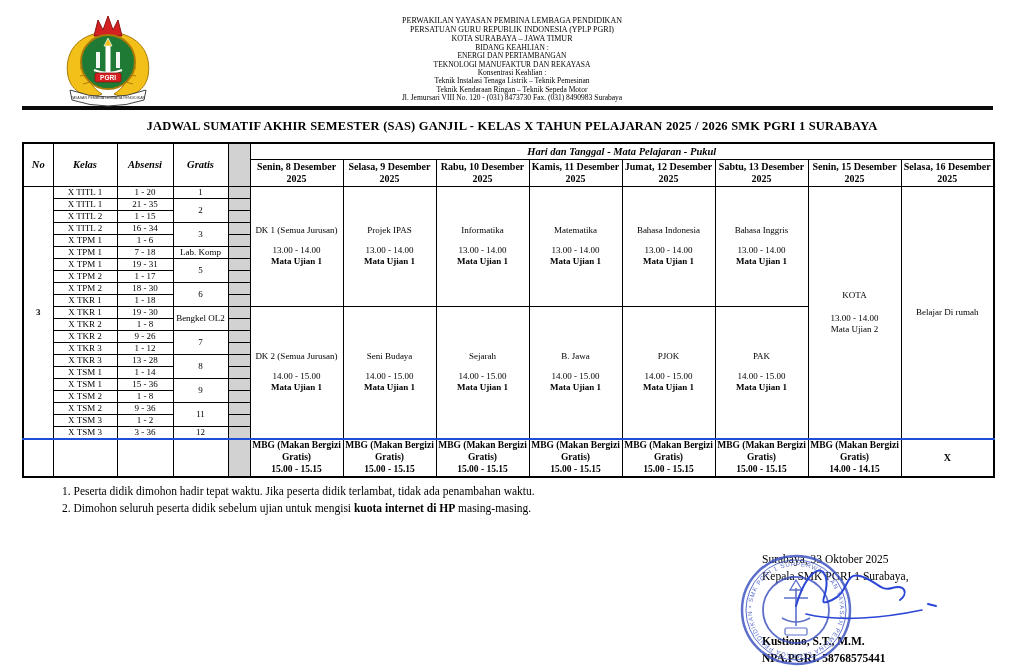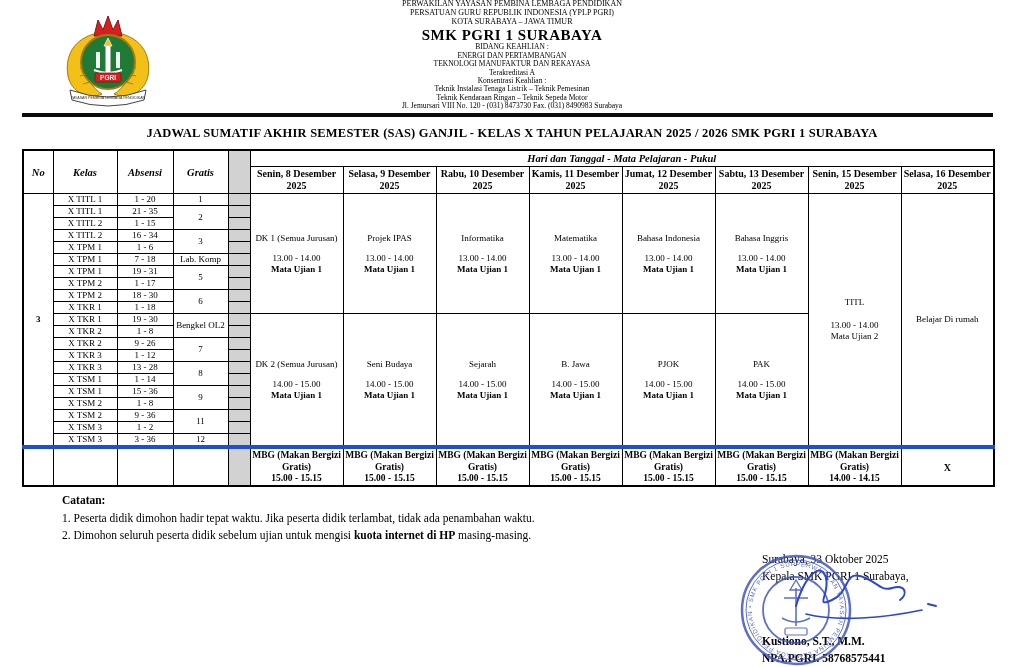--- a/index.html
+++ b/index.html
@@ -3,21 +3,21 @@
 <meta charset="utf-8">
 <style>
   html,body { margin:0; padding:0; }
   body {
     width:1024px; height:667px;
     background:#ffffff; color:#000;
     font-family:"Liberation Serif", serif;
     position:relative; overflow:hidden;
   }
   
-  .letterhead { position:relative; padding-top:0; }
+  .letterhead { position:relative; padding-top:17px; }
   .logo-wrap { position:absolute; left:56px; top:10px; width:104px; height:100px; }
   .lh-text { text-align:center; line-height:1.12; }
   .lh-small { font-size:8px; }
   .lh-school { font-size:15px; font-weight:bold; letter-spacing:0.5px; line-height:1.1; }
   .lh-tiny { font-size:7.5px; }
   .lh-rule { margin:3px 0 0 22px; width:971px; height:4px; background:#0a0a0a; }
   
   .doc-title { text-align:center; font-weight:bold; font-size:12.5px; margin:9px 0 8px 0; letter-spacing:0.2px; }
   
   table.schedule { border-collapse:collapse; table-layout:fixed; margin-left:22px; width:973px; border:2px solid #000; }
@@ -29,21 +29,21 @@
   tr.drow td { font-size:9px; line-height:11px; }
   td.no-cell { font-size:12px; font-weight:bold; }
   td.spacer { background:#d2d2d2; }
   td.subj { font-size:10.5px; line-height:1.25; padding:2px; }
   td.subj .name { margin-bottom:9px; }
   td.subj .time { font-weight:normal; }
   td.subj .exam { font-weight:bold; }
   td.subj .exam-plain { font-weight:normal; }
   td.subj.ppkn .name { margin-bottom:12px; }
   td.home { font-weight:normal; font-size:10.5px;margin-top:20px; }
-  tr.mbg-row td { height:36px; border-top:4px solid #1d4ed8; }
+  tr.mbg-row td { height:36px; border-top:2px solid #1d4ed8; }
   td.mbg { font-weight:bold; font-size:9.5px; line-height:1.25; }
   td.x-cell { font-weight:bold; font-size:10px; }
   
   .notes { margin:5px 0 0 62px; font-size:11.5px; line-height:1.5; }
   .notes .head { font-weight:bold; }
   .notes b { font-weight:bold; }
   
   .sig-block { position:absolute; left:762px; top:551px; font-size:11.5px; line-height:1.45; z-index:1; }
   .sig-gap { height:49px; }
   .sig-name, .sig-npa { font-weight:bold; }
@@ -76,25 +76,23 @@
       <text x="52" y="70" font-size="6.5" font-weight="bold" fill="#ffffff" text-anchor="middle" font-family="Liberation Sans, sans-serif">PGRI</text>
 
       <path d="M14 80 Q52 94 90 80 L88 90 Q52 102 16 90 Z" fill="#ffffff" stroke="#444" stroke-width="1"></path>
       <text x="52" y="89" font-size="3.6" fill="#333" text-anchor="middle" font-family="Liberation Sans, sans-serif">YAYASAN PEMBINA LEMBAGA PENDIDIKAN</text>
     </svg>
   </div>
   <div class="lh-text">
     <div class="lh-small">PERWAKILAN YAYASAN PEMBINA LEMBAGA PENDIDIKAN</div>
     <div class="lh-small">PERSATUAN GURU REPUBLIK INDONESIA (YPLP PGRI)</div>
     <div class="lh-small">KOTA SURABAYA – JAWA TIMUR</div>
-    <div class="lh-school">SMK PGRI 1 SURABAYA</div>
     <div class="lh-tiny">BIDANG KEAHLIAN :</div>
     <div class="lh-tiny">ENERGI DAN PERTAMBANGAN</div>
     <div class="lh-tiny">TEKNOLOGI MANUFAKTUR DAN REKAYASA</div>
-    <div class="lh-tiny">Terakreditasi A</div>
     <div class="lh-tiny">Konsentrasi Keahlian :</div>
     <div class="lh-tiny">Teknik Instalasi Tenaga Listrik – Teknik Pemesinan</div>
     <div class="lh-tiny">Teknik Kendaraan Ringan – Teknik Sepeda Motor</div>
     <div class="lh-tiny">Jl. Jemursari VIII No. 120 - (031) 8473730 Fax. (031) 8490983 Surabaya</div>
   </div>
   <div class="lh-rule"></div>
 </div>
 
 <div class="doc-title">JADWAL SUMATIF AKHIR SEMESTER (SAS)  GANJIL - KELAS X TAHUN PELAJARAN 2025 / 2026 SMK PGRI 1 SURABAYA</div>
 
@@ -164,21 +162,21 @@
       <div class="name">Bahasa Indonesia</div>
       <div class="time">13.00 - 14.00</div>
       <div class="exam">Mata Ujian 1</div>
     </td>
     <td class="subj" rowspan="10">
       <div class="name">Bahasa Inggris</div>
       <div class="time">13.00 - 14.00</div>
       <div class="exam">Mata Ujian 1</div>
     </td>
     <td class="subj ppkn" rowspan="21">
-      <div class="name">TITL</div>
+      <div class="name">KOTA</div>
       <div class="time">13.00 - 14.00</div>
       <div class="exam-plain">Mata Ujian 2</div>
     </td>
     <td class="home" rowspan="21">Belajar Di rumah</td>
   </tr>
   <tr class="drow">
     <td>X TITL 1</td>
     <td>21 - 35</td>
     <td rowspan="2">2</td>
     <td class="spacer"></td>
@@ -352,21 +350,20 @@
     <td class="mbg">
       <div>MBG (Makan Bergizi Gratis)</div>
       <div>14.00 - 14.15</div>
     </td>
     <td class="x-cell">X</td>
   </tr>
 </tbody>
   </table>
 
 <div class="notes">
-  <div class="head">Catatan:</div>
   <div>1. Peserta didik dimohon hadir tepat waktu. Jika peserta didik terlambat, tidak ada penambahan waktu.</div>
   <div><span>2. Dimohon seluruh peserta didik sebelum ujian untuk mengisi </span><b>kuota internet di HP</b><span> masing-masing.</span></div>
 </div>
 
 <div class="stamp">
   <svg width="136" height="122" viewBox="0 0 136 122">
     <defs>
       <path id="stampArc" d="M68 18 a44 44 0 1 1 -0.01 0 z" fill="none"></path>
     </defs>
     <circle cx="68" cy="62" r="54" fill="none" stroke="#3a50c0" stroke-width="2.5"></circle>

